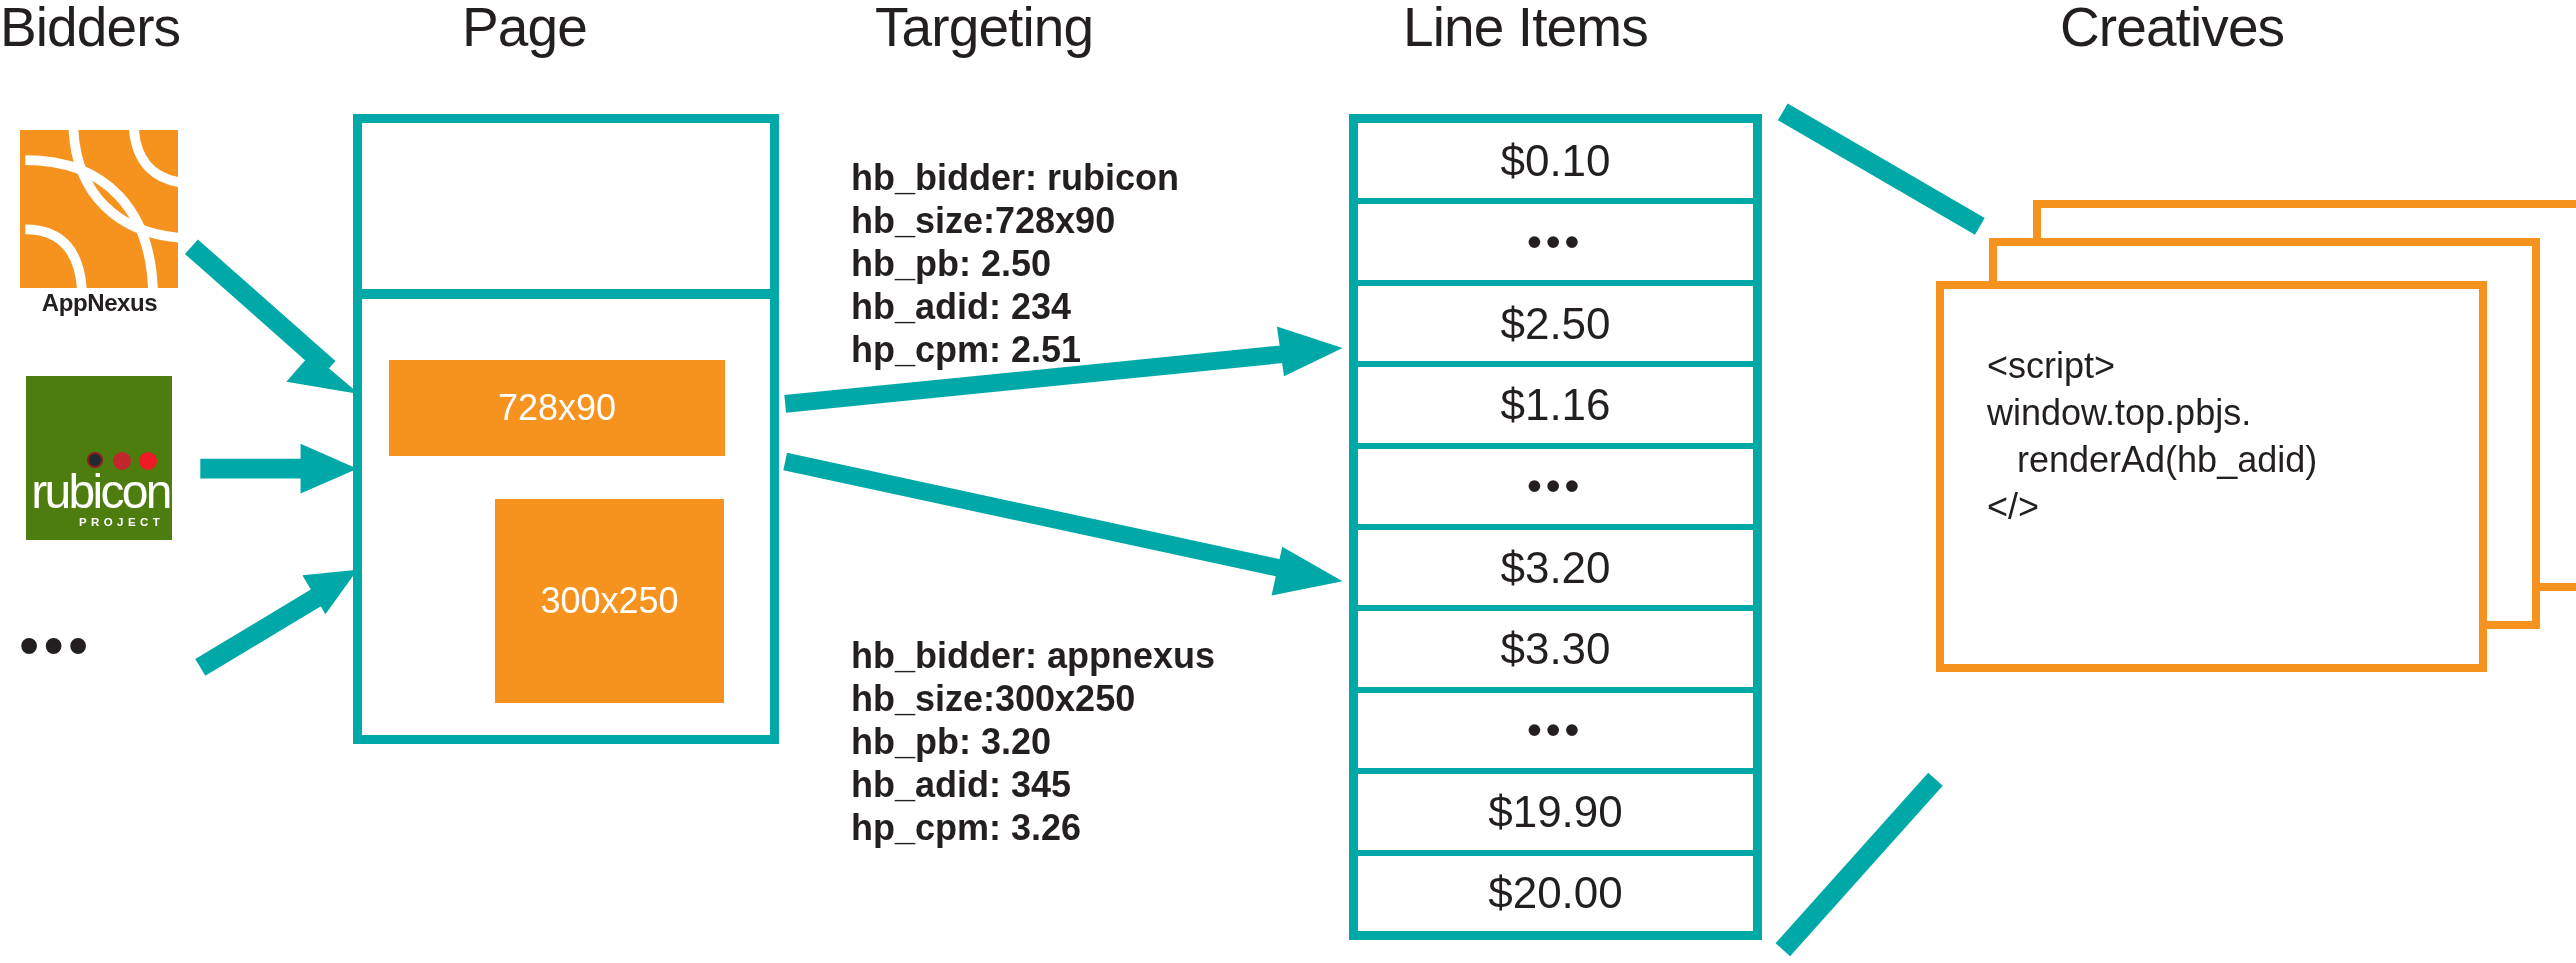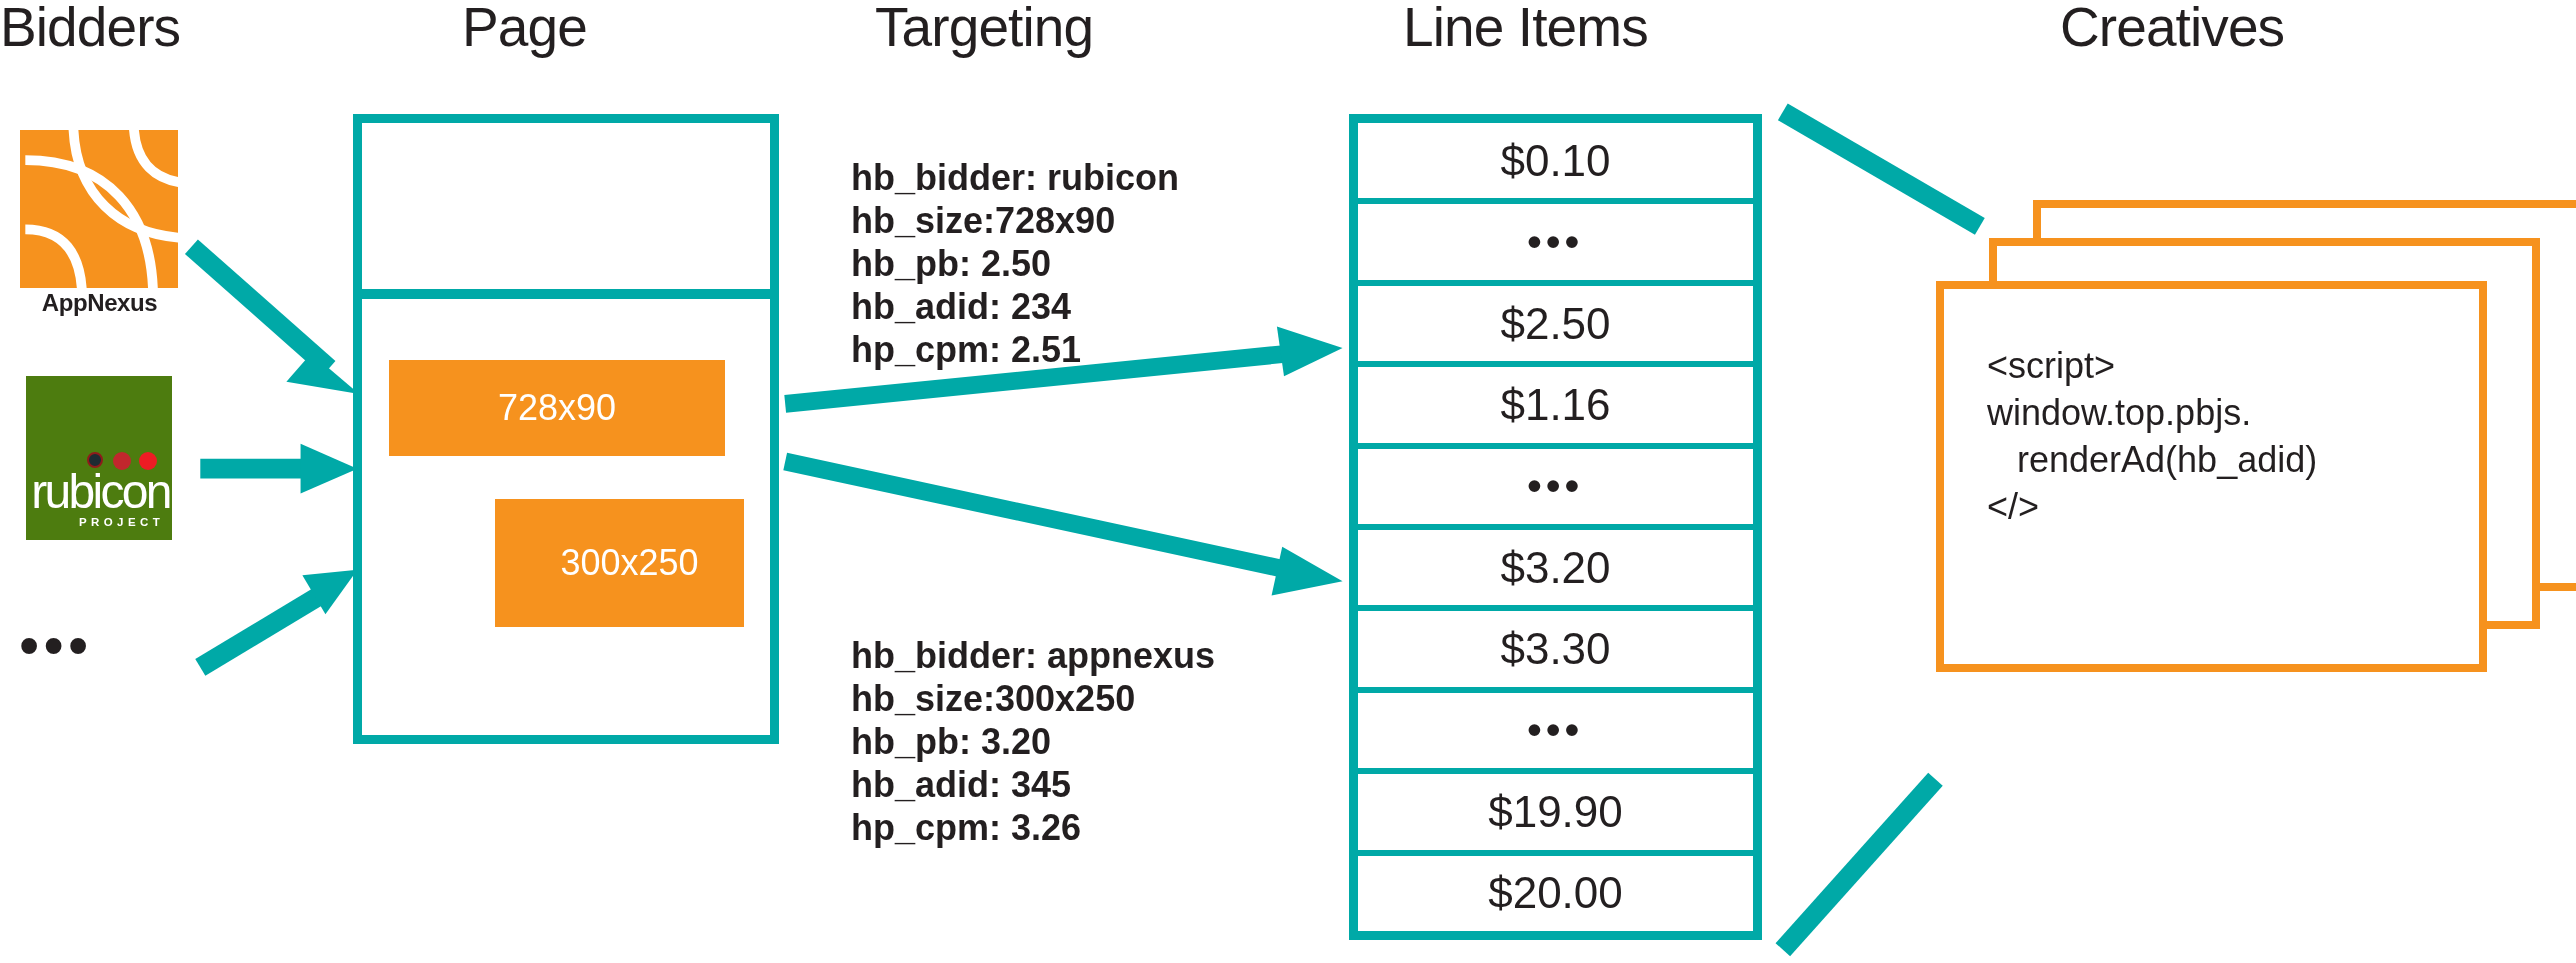--- a/index.html
+++ b/index.html
@@ -22,21 +22,21 @@
   #rub-word{position:absolute;left:5.3px;top:92px;width:155px;font-size:48px;color:#fff;letter-spacing:-2.7px;font-weight:300;line-height:48px;}
   #rub-sub{position:absolute;left:53px;top:140px;font-size:11.5px;color:#fff;letter-spacing:4.4px;font-weight:bold;}
 
   #bidders-ellipsis{position:absolute;left:19.5px;top:632px;font-size:55px;line-height:27px;color:#231f20;letter-spacing:5.3px;font-weight:bold;}
 
   
   #page-box{position:absolute;left:353px;top:114px;width:426px;height:630px;border:9.8px solid #00a9a7;box-sizing:border-box;background:#fff;}
   #page-divider{position:absolute;left:353px;top:289px;width:426px;height:9.8px;background:#00a9a7;}
   .adslot{position:absolute;background:#f6921e;color:#ffffff;display:flex;align-items:center;justify-content:center;font-size:36px;}
   #slot-728{left:389px;top:360px;width:336px;height:96px;}
-  #slot-300{left:495px;top:499px;width:229px;height:128px;padding-left:20px;}
+  #slot-300{left:495px;top:499px;width:229px;height:204px;}
 
   
   .targeting-block{position:absolute;font-size:36px;line-height:43px;color:#231f20;font-weight:bold;white-space:pre;margin-top:48px;}
   #targeting-1{left:851px;top:108px;}
   #targeting-2{left:851px;top:586px;}
 
   
   #lineitems{position:absolute;left:1349px;top:114px;width:413px;height:826px;border:9.8px solid #00a9a7;box-sizing:border-box;background:#737373;display:flex;flex-direction:column;}
   .li-row{flex:1 1 0;display:flex;align-items:center;justify-content:center;font-size:44px;color:#231f20;border-bottom:6.2px solid #00a9a7;box-sizing:border-box;background:#fff;}
   .li-row:last-child{border-bottom:none;}

